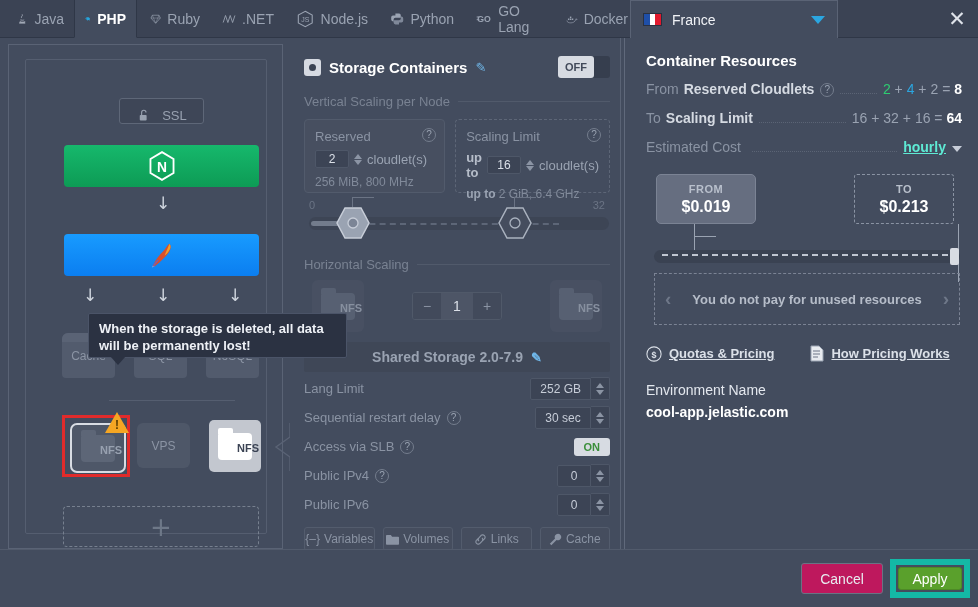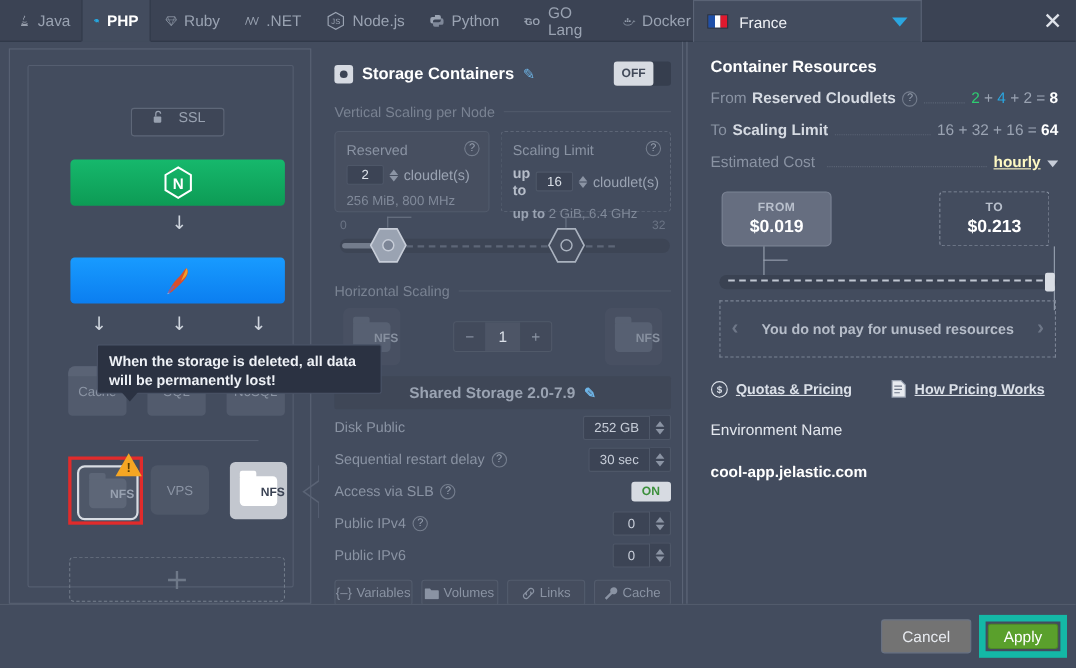--- a/index.html
+++ b/index.html
@@ -67,21 +67,21 @@
     border: 1px solid #5a6375;
   }
   #topo-inner {
     position: absolute; left: 16px; top: 14px; width: 242px; height: 475px;
     border: 1px solid #555e70;
     border-radius: 2px;
   }
   #ssl-badge {
     position: absolute; left: 110px; top: 53px; width: 85px; height: 26px;
     background: #3e4657; border: 1px solid #5e6778; border-radius: 3px;
-    display: flex; align-items: flex-start; justify-content: center; gap: 11px;
+    display: flex; align-items: flex-end; justify-content: center; gap: 11px;
     font-size: 13px; color: #98a1b0; cursor: pointer; z-index: 4;
   }
   .node-bar {
     position: absolute; left: 55px; width: 195px; height: 42px;
     border-radius: 4px; display: flex; align-items: center; justify-content: center;
     cursor: pointer;
   }
   #node-nginx { top: 100px; background: linear-gradient(#16b86c,#0d9b55); }
   #node-apache { top: 189px; background: linear-gradient(#189bff,#0b7ef0); }
   .arrow-d {
@@ -277,21 +277,21 @@
     padding: 14px 16px 0 16px;
   }
   #cr-title { font-size:15px; font-weight:bold; color:#ffffff; margin-bottom:12px; }
   .kv-row { display:flex; align-items:baseline; font-size:14px; margin-bottom:12px; }
   .kv-pre { color:#8a93a3; margin-right:5px; }
   .kv-key { color:#d5dae2; font-weight:bold; }
   .kv-dots { flex:1; border-bottom:1px dotted #5b6475; margin:0 6px 4px 6px; }
   .kv-val { color:#9aa3b2; white-space:nowrap; }
   .kv-val b { color:#ffffff; }
   .g { color:#2ecc71; } .b2 { color:#2ba6e0; }
-  #hourly { color:#fef9c3; font-weight:bold; text-decoration:underline; cursor:pointer; }
+  #hourly { color:#5eead4; font-weight:bold; text-decoration:underline; cursor:pointer; }
   #hourly-caret { display:inline-block; width:0;height:0;margin-left:6px;
     border-left:5px solid transparent;border-right:5px solid transparent;border-top:6px solid #c7cdd8;}
 
   #price-area { position:relative; height:165px; margin-top:4px; }
   #from-box {
     position:absolute; left:10px; top:6px; width:100px; height:50px;
     background:#666e80; border:1px solid #7b8394; border-radius:5px;
     display:flex;flex-direction:column;align-items:center;justify-content:center;
     cursor:pointer;
   }
@@ -313,28 +313,28 @@
     position:absolute; left:8px; top:105px; width:306px; height:52px;
     border:1px dashed #7b8394;
     display:flex;align-items:center;justify-content:center;
     font-size:13px; font-weight:bold; color:#b6bdc9;
   }
   #unused-box .nav { position:absolute; font-size:19px; color:#6e7788; cursor:pointer; }
   #links-row { display:flex; align-items:center; gap:10px; margin-top:12px; }
   .plink { display:flex; align-items:center; gap:7px; font-size:13px; font-weight:bold;
     color:#dbe0e8; text-decoration:underline; cursor:pointer; }
   #env-name-label { font-size:14px; color:#e3e7ee; margin-top:20px; }
-  #env-name-val { font-size:14px; font-weight:bold; color:#ffffff; margin-top:23px; }
+  #env-name-val { font-size:14px; font-weight:bold; color:#ffffff; margin-top:6px; }
 
   
   #footer { position:absolute; left:0; bottom:0; width:978px; height:58px; background:#434c5e;
     border-top:1px solid #525b6c; }
   #cancel-btn {
     position:absolute; right:95px; top:13px; width:82px; height:31px;
-    background:#737373; border:1px solid #6a7384; border-radius:3px;
+    background:#be185d; border:1px solid #6a7384; border-radius:3px;
     color:#e8ebf0; font-size:14px; display:flex;align-items:center;justify-content:center;
     cursor:pointer;
   }
   #apply-wrap { position:absolute; right:8px; top:9px; width:80px; height:39px; border:6px solid #14b8a6; }
   #apply-btn {
     position:absolute; left:2px; top:2px; right:2px; bottom:2px;
     background:#5aa02c; border:1px solid #4d8a25; border-radius:3px;
     color:#ffffff; font-size:14px; display:flex;align-items:center;justify-content:center;
     cursor:pointer;
   }
@@ -593,21 +593,21 @@
         </div>
     </div>
   </div>
 
   <div id="shared-bar">
     <span>Shared Storage 2.0-7.9</span>
     <span class="pencil">✎</span>
   </div>
 
   <div class="opt-row">
-    <span>Disk Public</span>
+    <span>Lang Limit</span>
     <span class="val">
       <span class="opt-field">252 GB</span>
       <span class="opt-spin">
           <i style="width:0;height:0;border-left:4px solid transparent;border-right:4px solid transparent;border-bottom:5px solid #8b94a4;"></i>
           <i style="width:0;height:0;border-left:4px solid transparent;border-right:4px solid transparent;border-top:5px solid #8b94a4;"></i>
         </span>
     </span>
   </div>
 
   <div class="opt-row">

